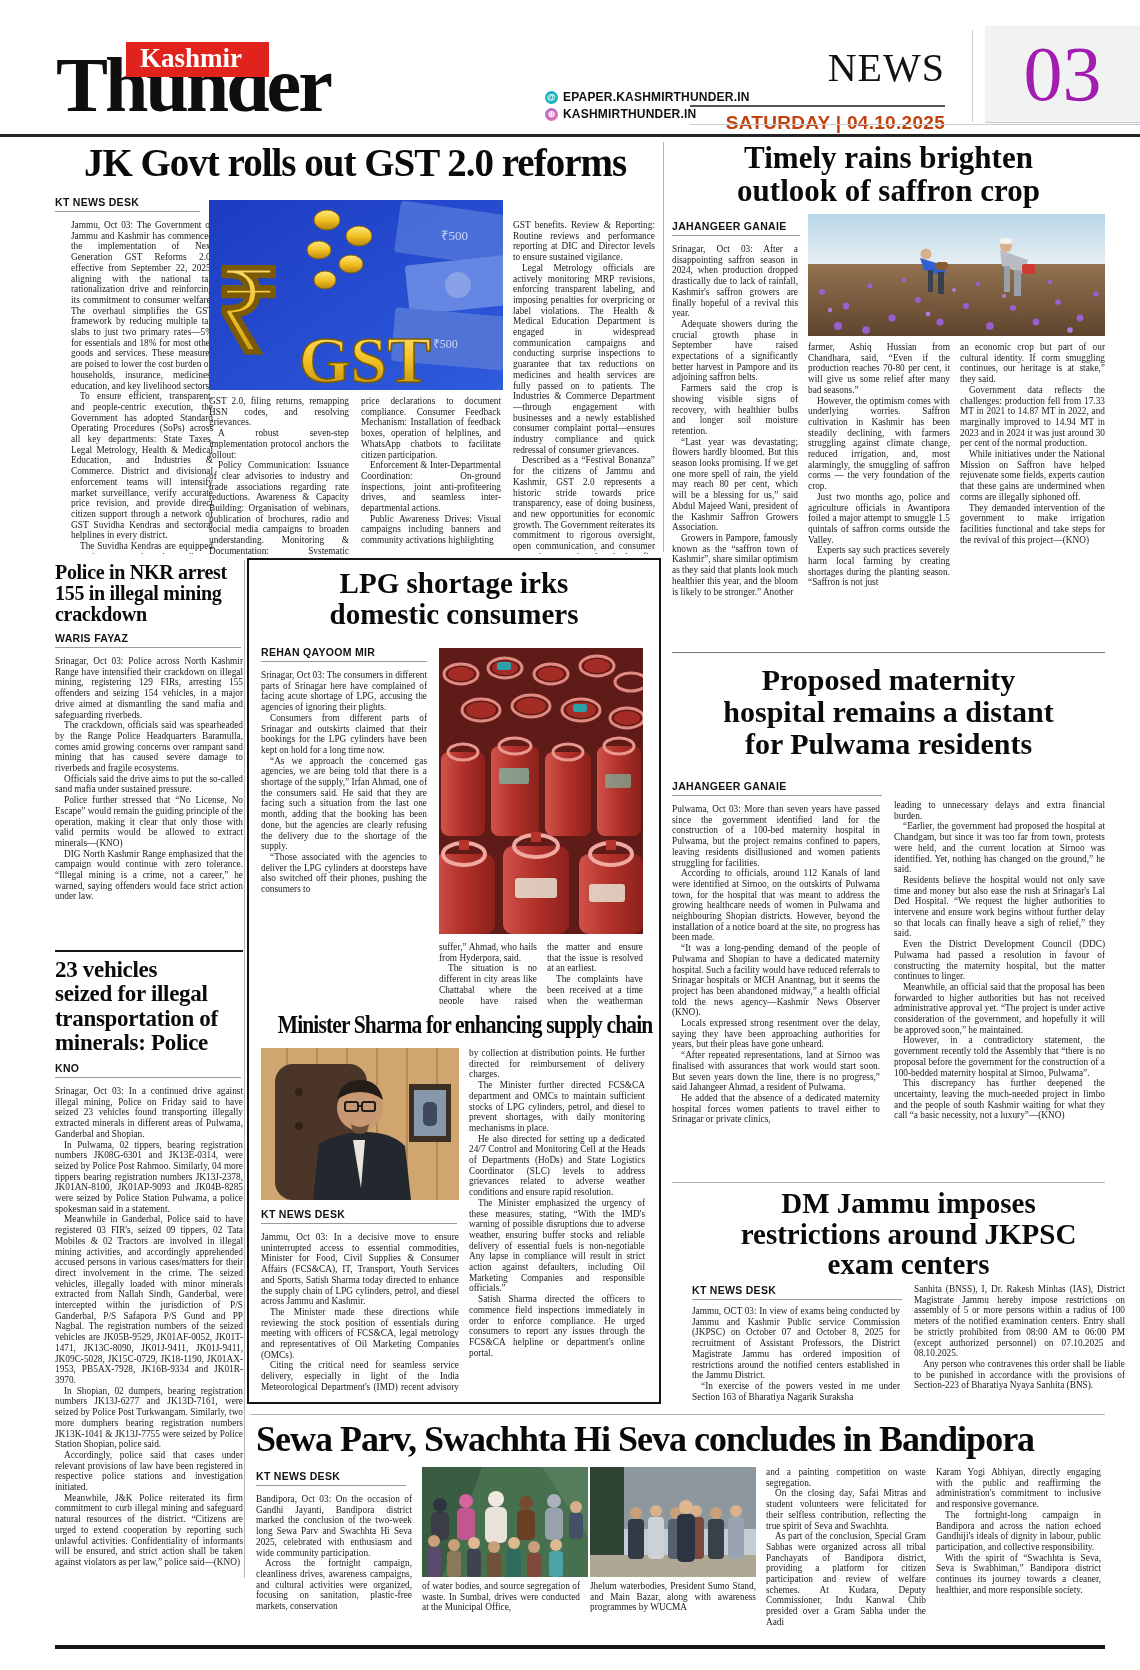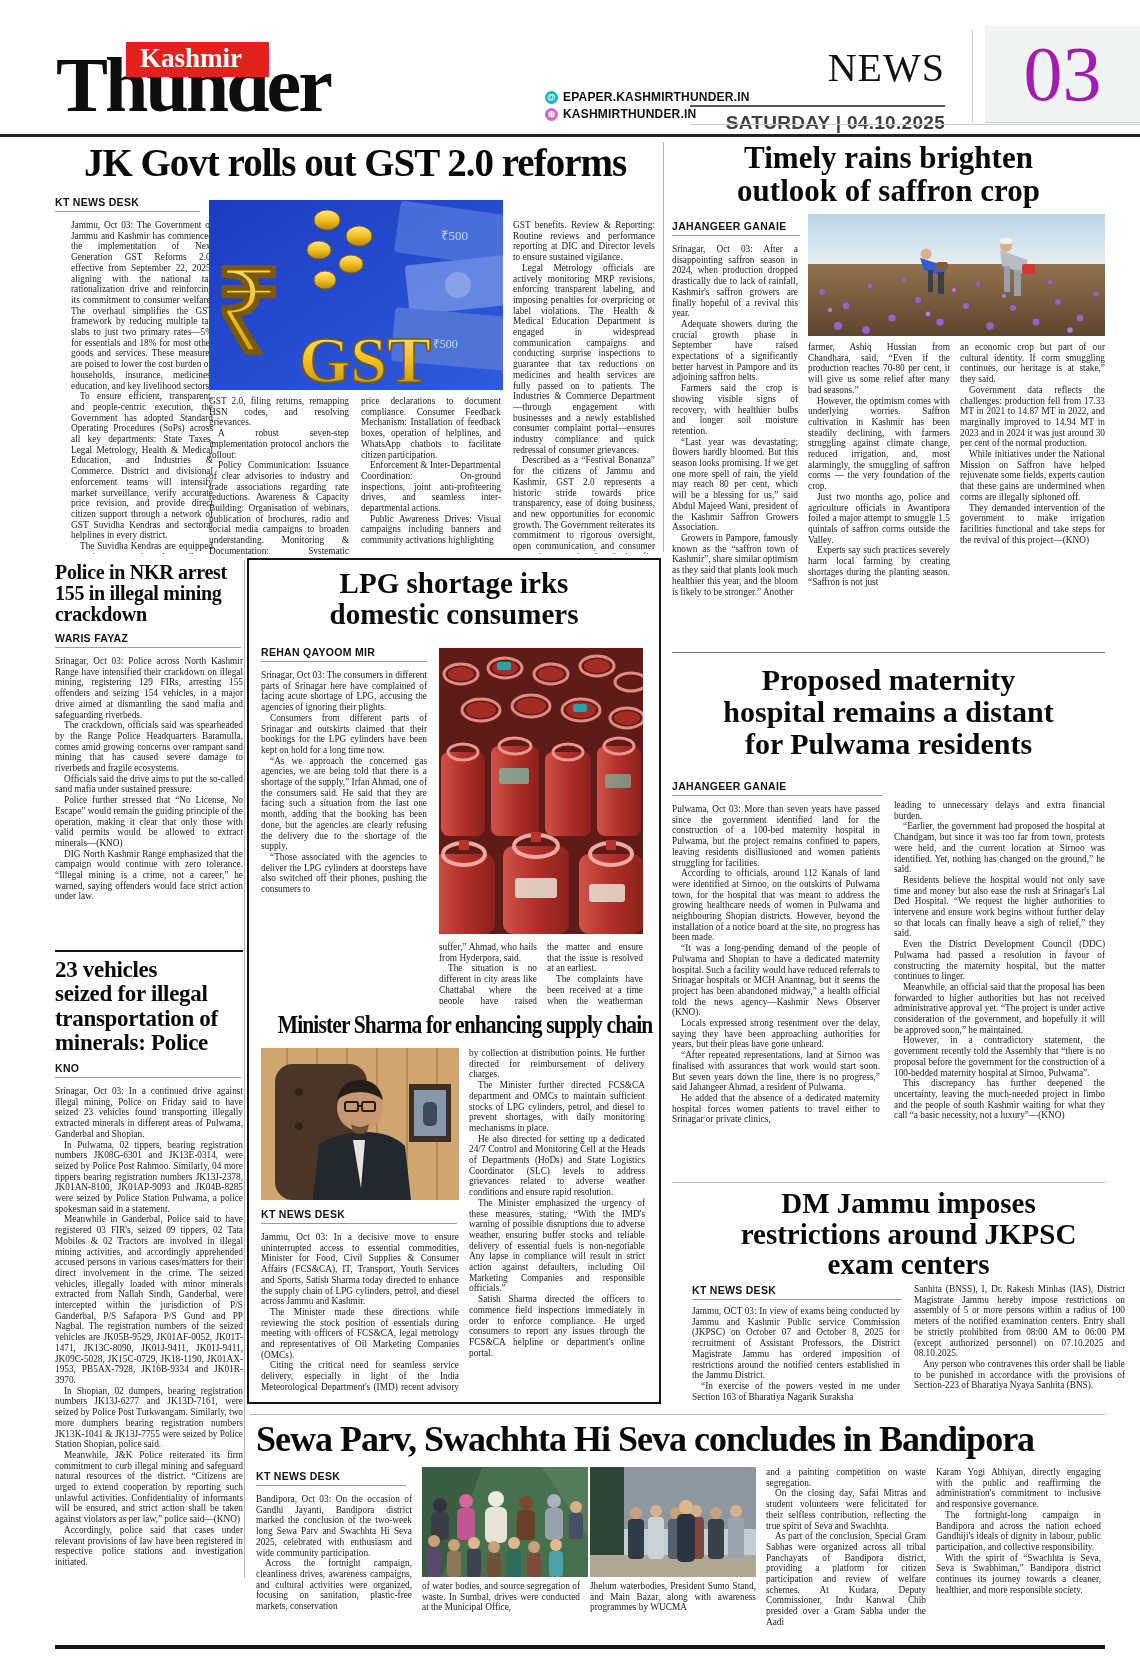--- a/index.html
+++ b/index.html
@@ -16,21 +16,21 @@
   .mh-links{position:absolute;left:545px;top:90px;}
   .mh-link{display:flex;align-items:center;gap:5px;font-weight:bold;font-size:12px;
            letter-spacing:.2px;color:#111;margin-bottom:3px;}
   .mh-ic{display:inline-block;width:13px;height:13px;border-radius:50%;color:#fff;font-size:9px;
          line-height:13px;text-align:center;font-weight:bold;}
   .ic-epaper{background:#17b3be;}
   .ic-globe{background:linear-gradient(135deg,#b06ad0,#e873a8);}
   .mh-news{position:absolute;left:690px;top:48px;width:255px;text-align:right;}
   .mh-news-title{font-family:"Liberation Serif","DejaVu Serif",serif;font-size:40px;line-height:1;
                  color:#121212;letter-spacing:1px;padding-bottom:17px;border-bottom:2px solid #555;}
-  .mh-date{font-size:19px;font-weight:bold;color:#404040;padding-top:5px;letter-spacing:.3px;}
+  .mh-date{font-size:19px;font-weight:bold;color:#c2410c;padding-top:5px;letter-spacing:.3px;}
   .mh-vline{position:absolute;left:972px;top:30px;width:1px;height:92px;background:#c9cbcc;}
   .mh-pagenum{position:absolute;left:985px;top:26px;width:155px;height:96px;background:#f1f2f2;
               border-bottom:1px solid #c9cbcc;display:flex;align-items:center;justify-content:center;
               font-family:"Liberation Serif","DejaVu Serif",serif;font-size:78px;color:#a21caf;}
   .mh-subrule{position:absolute;left:690px;top:124px;width:450px;height:1px;background:#c9cbcc;}
   .header-rule{position:absolute;left:0;top:134px;width:1140px;height:3px;background:#232323;}
 
   
   .art{position:absolute;}
   .head{font-family:"Liberation Serif","DejaVu Serif",serif;font-weight:bold;color:#0a0a0a;
@@ -268,22 +268,22 @@
         <p>seized for illegal</p>
         <p>transportation of</p>
         <p>minerals: Police</p>
       </div>
     <div class="byline" style="left:0;top:104px;width:186px;">KNO</div>
     <div class="col" style="left:0;top:128px;width:188px;height:552px;">
         <p>Srinagar, Oct 03: In a continued drive against illegal mining, Police on Friday said to have seized 23 vehicles found transporting illegally extracted minerals in different areas of Pulwama, Ganderbal and Shopian.</p>
         <p>In Pulwama, 02 tippers, bearing registration numbers JK08G-6301 and JK13E-0314, were seized by Police Post Rahmoo. Similarly, 04 more tippers bearing registration numbers JK13J-2378, JK01AN-8100, JK01AP-9093 and JK04B-8285 were seized by Police Station Pulwama, a police spokesman said in a statement.</p>
         <p>Meanwhile in Ganderbal, Police said to have registered 03 FIR's, seized 09 tippers, 02 Tata Mobiles &amp; 02 Tractors are involved in illegal mining activities, and accordingly apprehended accused persons in various cases/matters for their direct involvement in the crime. The seized vehicles, illegally loaded with minor minerals extracted from Nallah Sindh, Ganderbal, were intercepted within the jurisdiction of P/S Ganderbal, P/S Safapora P/S Gund and PP Nagbal. The registration numbers of the seized vehicles are JK05B-9529, JK01AF-0052, JK01T-1471, JK13C-8090, JK01J-9411, JK01J-9411, JK09C-5028, JK15C-0729, JK18-1190, JK01AX-1953, PB5AX-7928, JK16B-9334 and JK01R-3970.</p>
         <p>In Shopian, 02 dumpers, bearing registration numbers JK13J-6277 and JK13D-7161, were seized by Police Post Turkwangam. Similarly, two more dumphers bearing registration numbers JK13K-1041 &amp; JK13J-7755 were seized by Police Station Shopian, police said.</p>
+        <p>Accordingly, police said that cases under relevant provisions of law have been registered in respective police stations and investigation initiated.</p>
         <p>Meanwhile, J&amp;K Police reiterated its firm commitment to curb illegal mining and safeguard natural resources of the district. “Citizens are urged to extend cooperation by reporting such unlawful activities. Confidentiality of informants will be ensured, and strict action shall be taken against violators as per law,” police said—(KNO)</p>
-        <p>Accordingly, police said that cases under relevant provisions of law have been registered in respective police stations and investigation initiated.</p>
       </div>
   </div>
 
   <div class="divider" style="left:244px;top:560px;width:1px;height:1018px;"></div>
 
   <div class="box">
     <div class="head h-lpg">
         <p>LPG shortage irks</p>
         <p>domestic consumers</p>
       </div>

